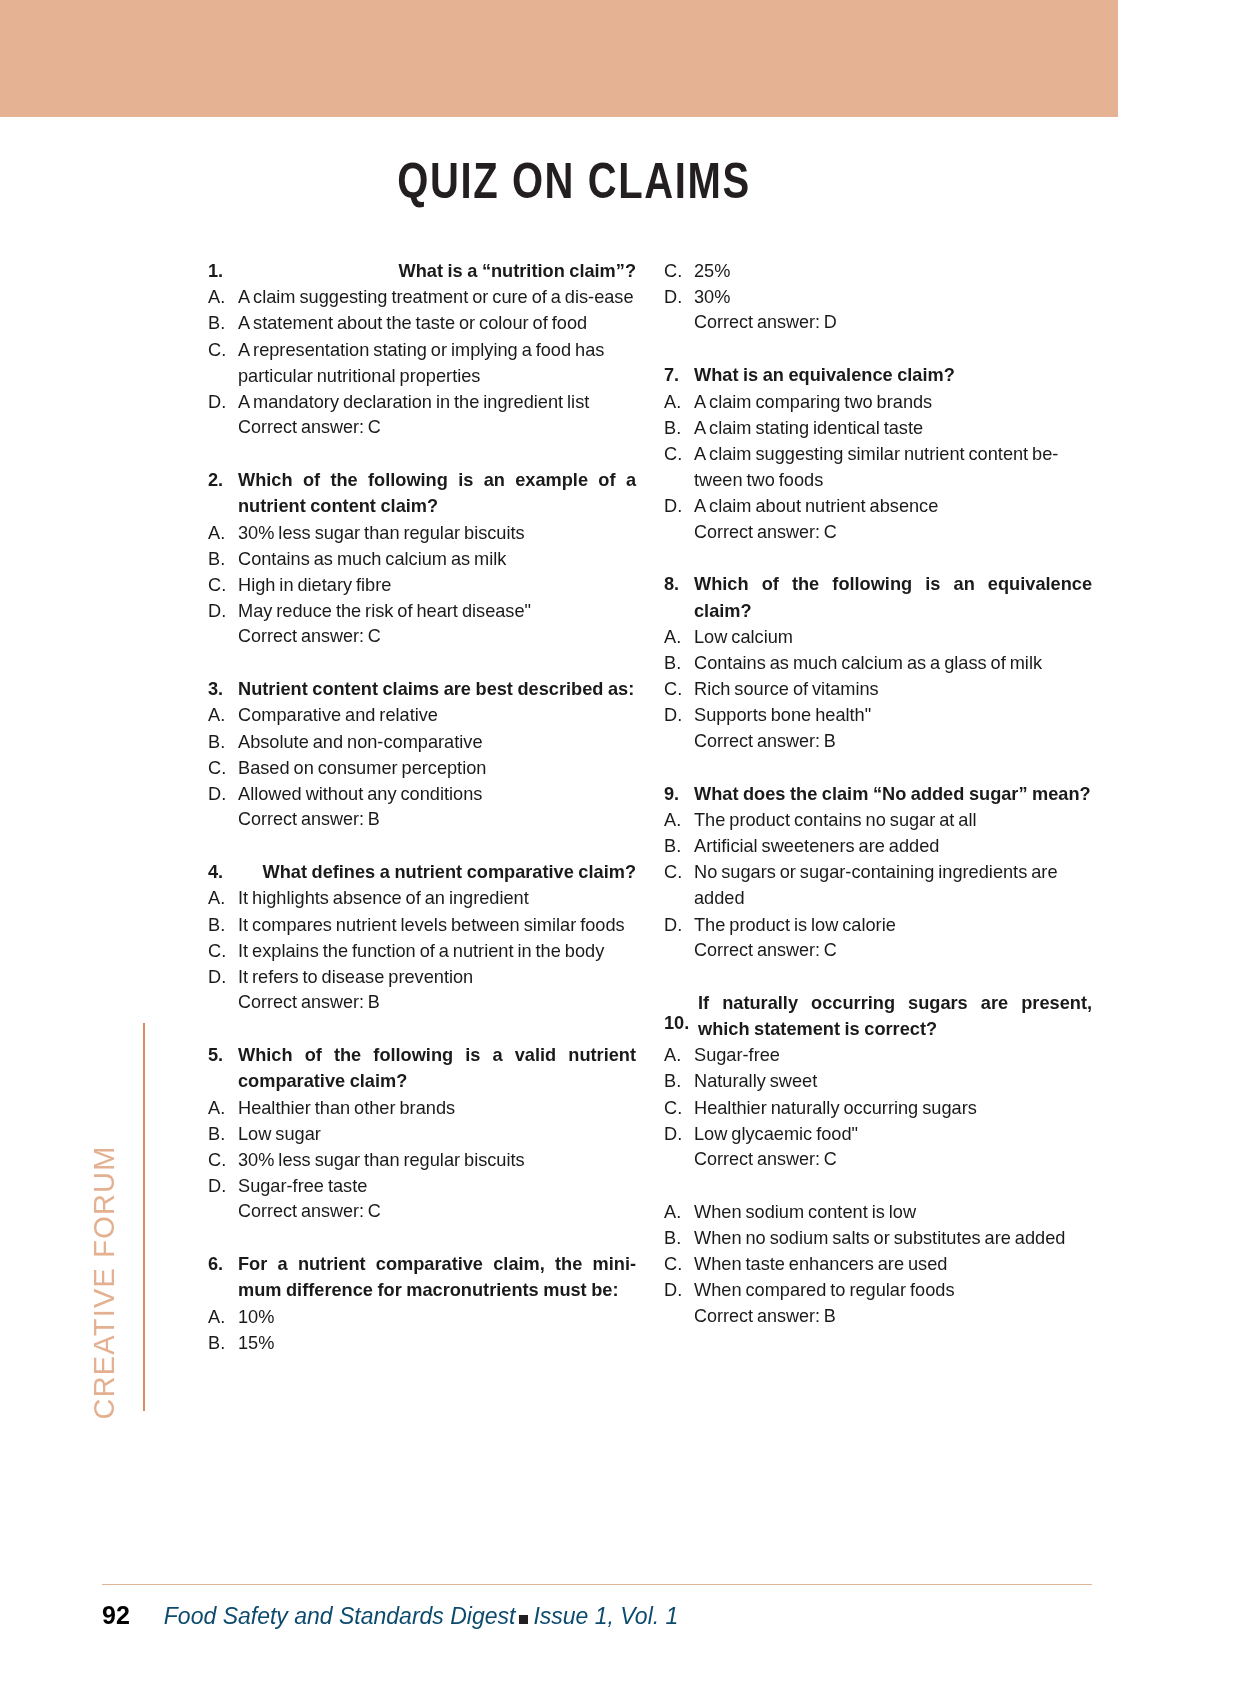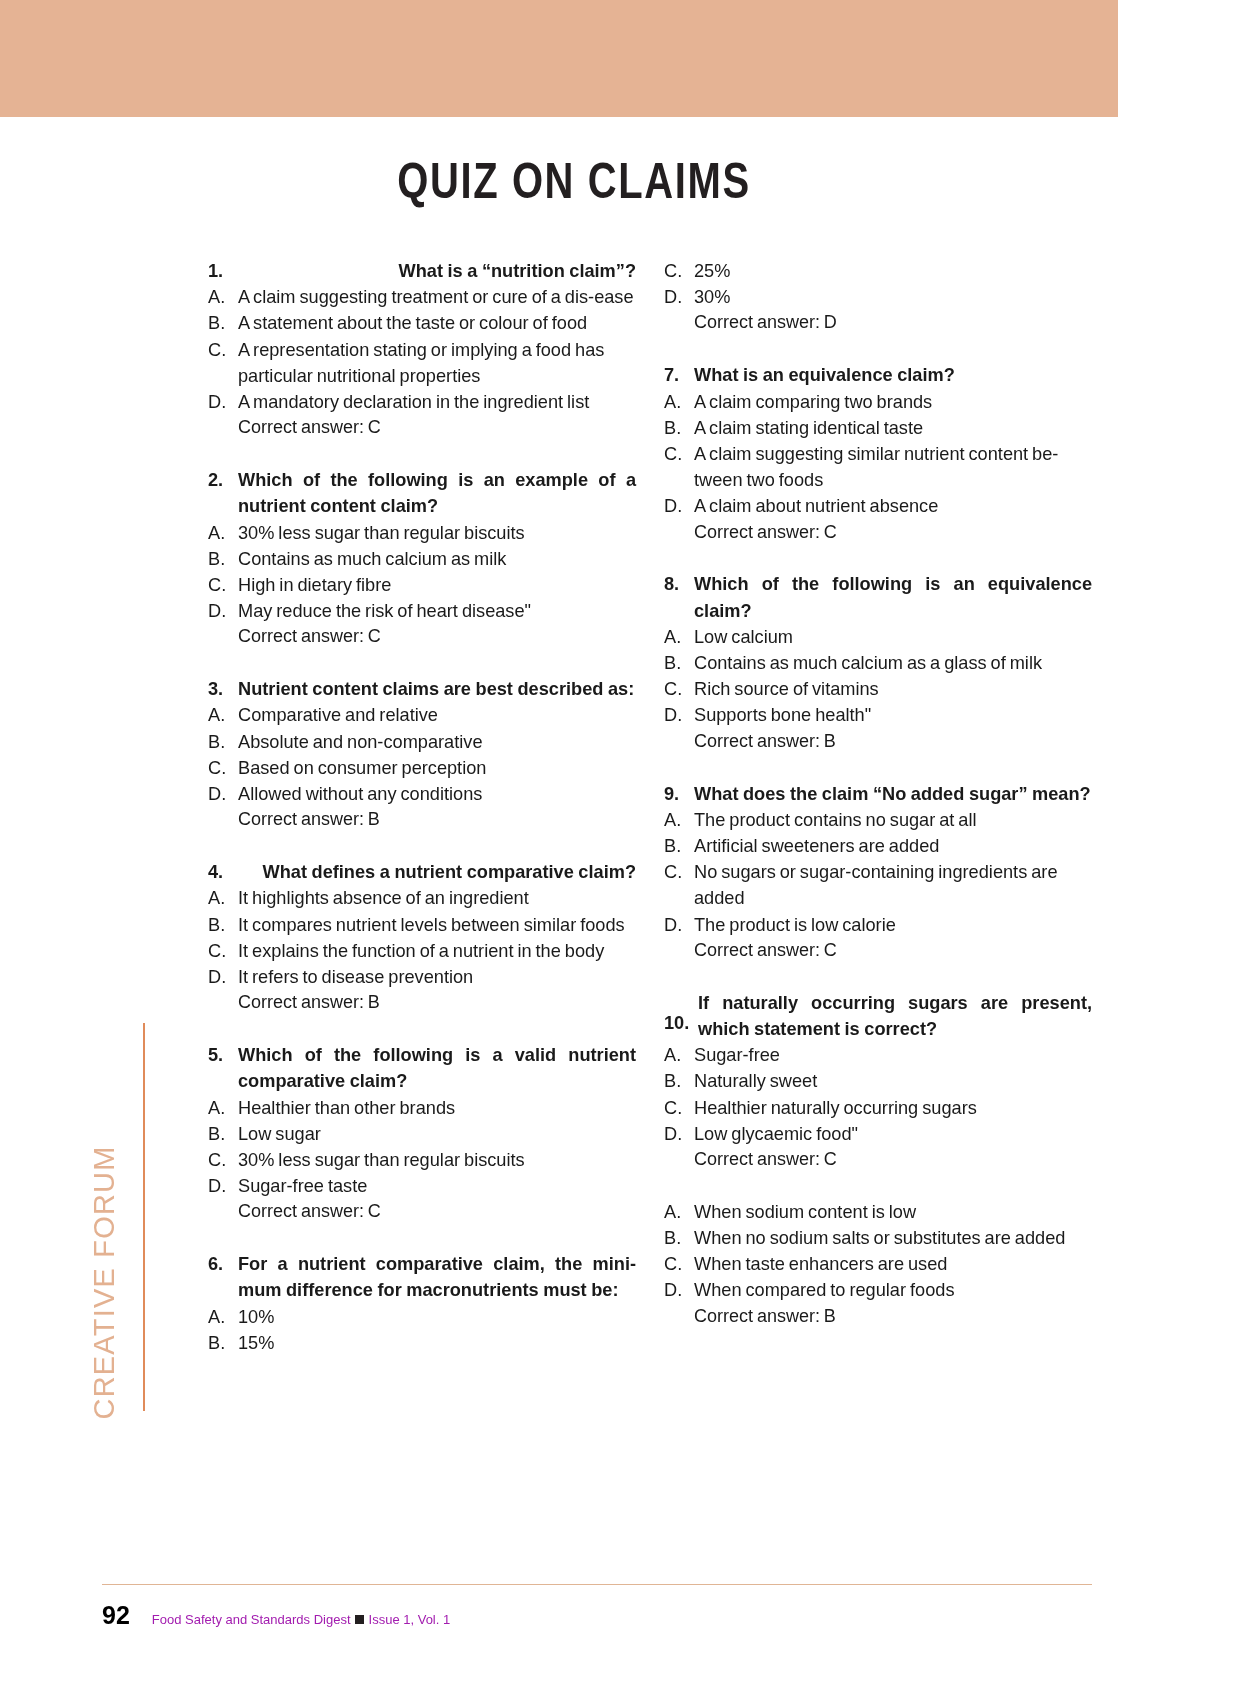--- a/index.html
+++ b/index.html
@@ -136,30 +136,32 @@
     height: 1px;
     background: #e0b595;
   }
   .footer {
     position: absolute;
     left: 102px;
     top: 1601px;
     display: flex;
     align-items: baseline;
     font-size: 20px;
+    gap: 12px;
   }
   .footer-page {
     font-weight: bold;
     font-size: 25px;
     margin-right: 22px;
     color: #000;
   }
   .footer-text {
-    font-size: 13px;
-    color: #a21caf;
+    font-size: 23px;
+    color: #0c4a6e;
+    font-style: italic;
   }
   .footer-sq {
     display: inline-block;
     width: 9px;
     height: 9px;
     background: #231f20;
     margin: 0 5px 0 4px;
   }
 </style>
 </head>

